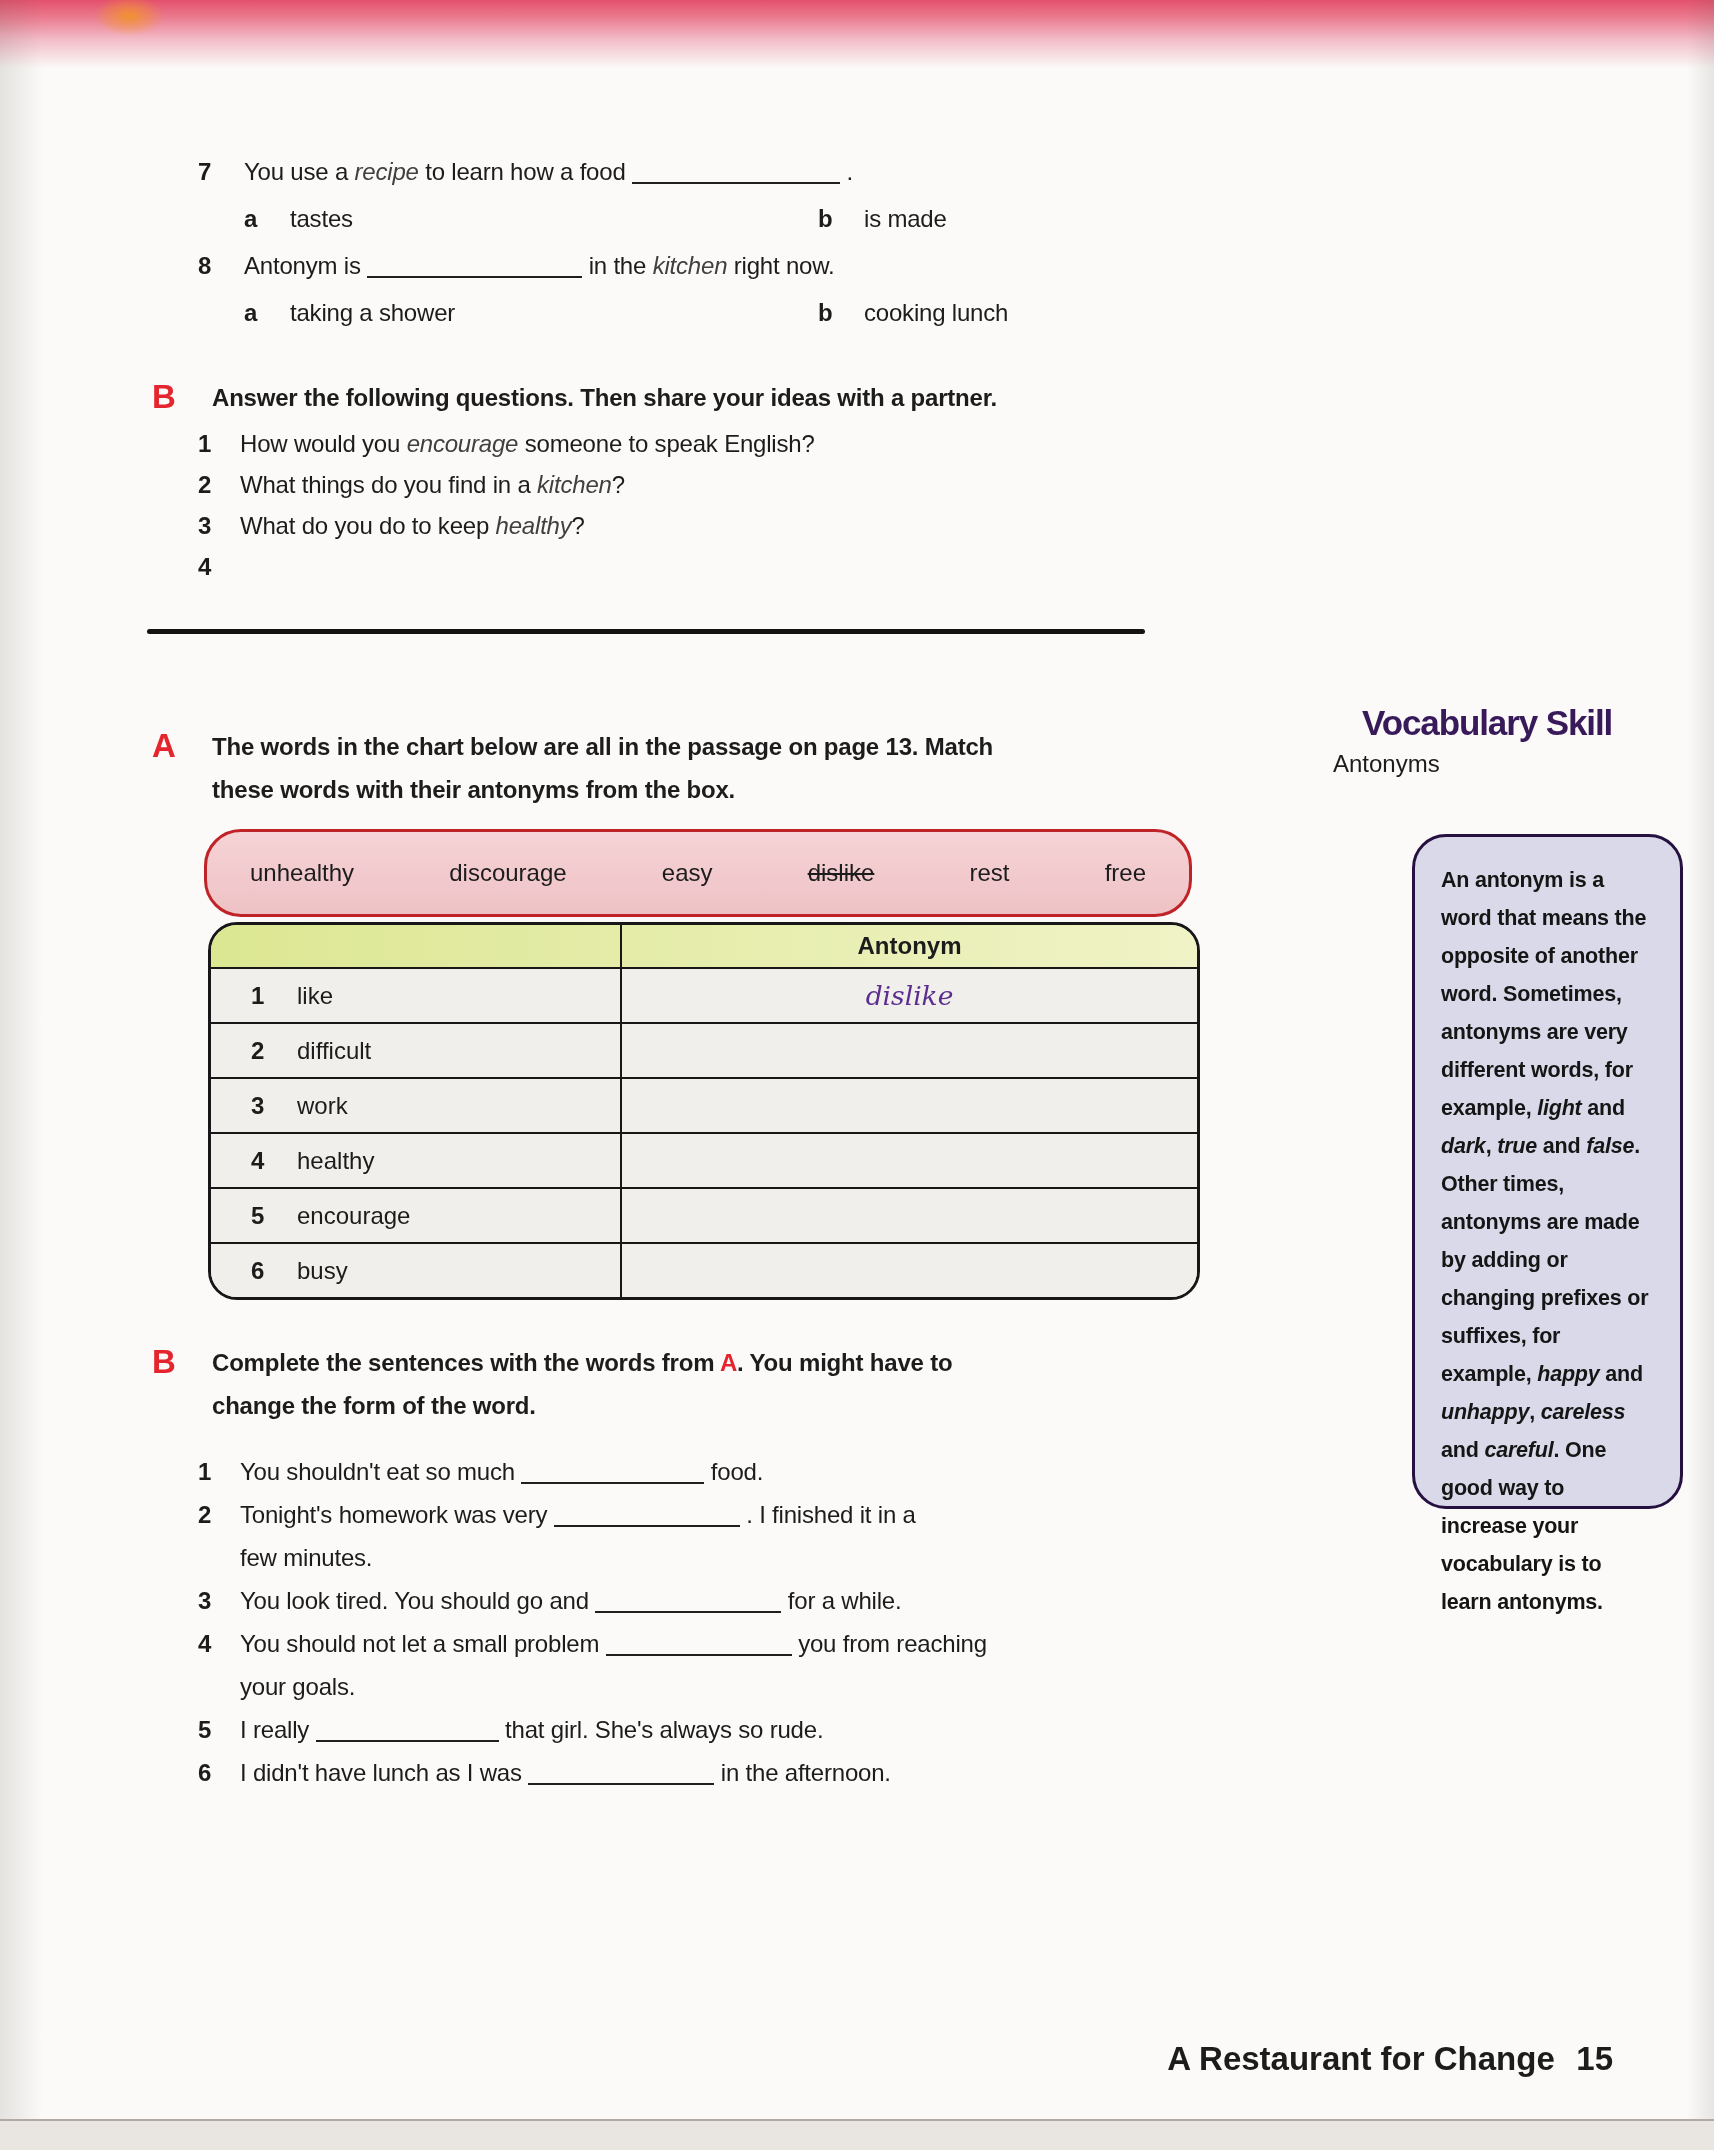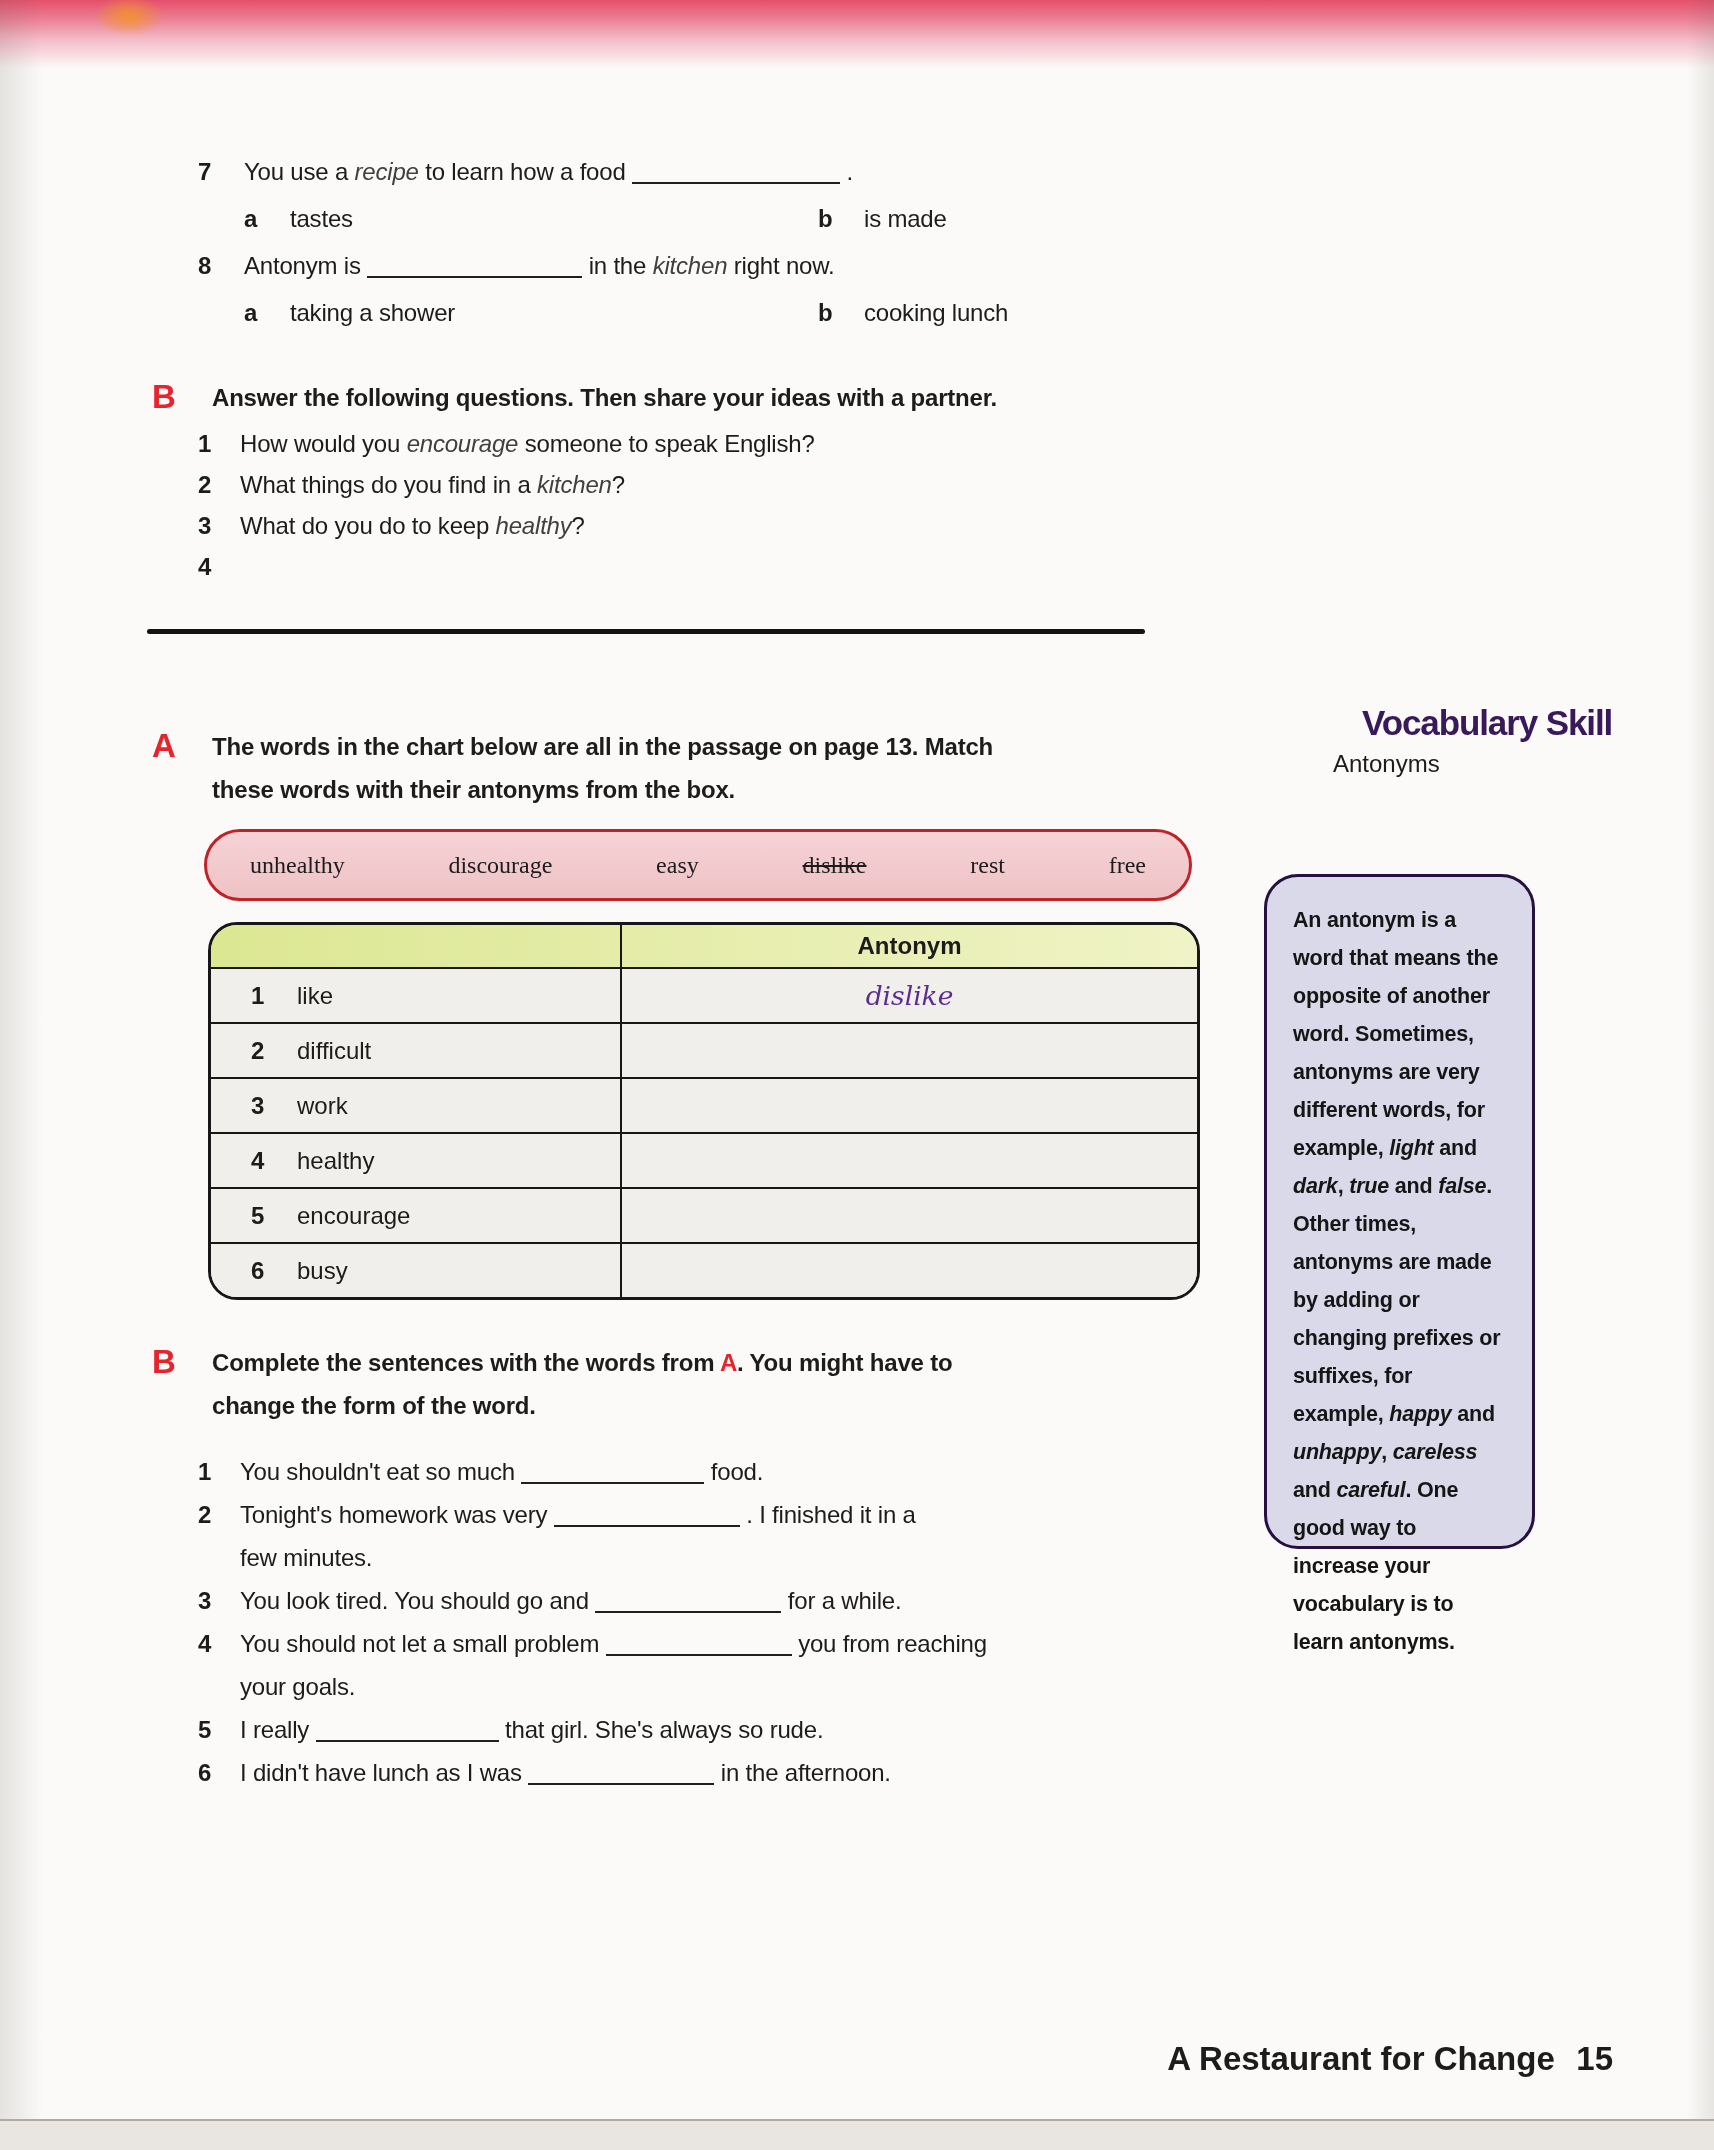--- a/index.html
+++ b/index.html
@@ -43,24 +43,24 @@
   .sec-b2{left:152px;top:1341px;}
 
   
   .qlist{position:absolute;left:198px;top:430px;font-size:24px;letter-spacing:-0.2px;}
   .q-row{display:flex;height:41px;}
   .q-num{width:42px;font-weight:bold;flex:none;}
 
   .divider{position:absolute;left:147px;top:629px;width:998px;height:5px;background:#141414;border-radius:2.9px;}
 
   
-  .wordbox{position:absolute;left:204px;top:829px;width:988px;height:72px;box-sizing:border-box;
+  .wordbox{position:absolute;left:204px;top:829px;width:988px;height:88px;box-sizing:border-box;
     border:3.6px solid #bf2328;border-radius:37px;
     background:linear-gradient(180deg,#f6d3d6,#eec2c5);
-    display:flex;align-items:center;justify-content:space-between;padding:0 43px;font-size:24px;font-family:Liberation Serif, serif;}
+    display:flex;align-items:center;justify-content:space-between;padding:0 43px;font-size:24px;}
 
   
   .atable{position:absolute;left:208px;top:922px;width:986px;border:3.6px solid #171717;border-radius:29px;overflow:hidden;font-size:24px;background:#f0efeb;}
   .at-head{display:flex;height:42px;background:linear-gradient(90deg,#dce792,#eff3c6);border-bottom:2.9px solid #171717;}
   .at-hl{width:409px;border-right:2.9px solid #171717;flex:none;}
   .at-hr{flex:1;display:flex;align-items:center;justify-content:center;font-weight:bold;}
   .at-row{display:flex;height:53px;border-bottom:2.9px solid #171717;background:#f0efeb;}
   .at-row.last{border-bottom:none;}
   .at-cl{width:409px;border-right:2.9px solid #171717;flex:none;display:flex;align-items:center;}
   .at-num{font-weight:bold;margin-left:40px;width:46px;flex:none;}
@@ -68,23 +68,23 @@
   .hand{font-family:"DejaVu Serif",serif;font-style:italic;font-size:26.5px;color:#5c2d8f;}
 
   
   .sents{position:absolute;left:198px;top:1450px;font-size:24px;letter-spacing:-0.2px;}
   .s-row{display:flex;line-height:43px;}
   .s-num{width:42px;font-weight:bold;flex:none;}
 
   
   .vskill-title{position:absolute;left:1331px;top:703px;font-size:35px;font-weight:bold;color:#381a5a;letter-spacing:-1.1px;margin-left:31px;}
   .vskill-sub{position:absolute;left:1333px;top:750px;font-size:24px;}
-  .vnote{position:absolute;left:1264px;top:834px;width:271px;height:675px;box-sizing:border-box;
+  .vnote{position:absolute;left:1412px;top:834px;width:271px;height:675px;box-sizing:border-box;
     border:3.6px solid #251040;border-radius:34px;background:#d9d9e9;
-    padding:24.4px 26px;font-size:21.5px;font-weight:bold;line-height:38px;letter-spacing:-0.2px;color:#151515;margin-top:40px;}
+    padding:24.4px 26px;font-size:21.5px;font-weight:bold;line-height:38px;letter-spacing:-0.2px;color:#151515;}
 
   .footer{position:absolute;right:101px;top:2040px;display:flex;gap:21.5px;font-size:33px;font-weight:bold;}
 </style>
 </head>
 <body>
 
 <div class="page">
 
   <div class="top-band"></div>
   <div class="edge-left"></div>

